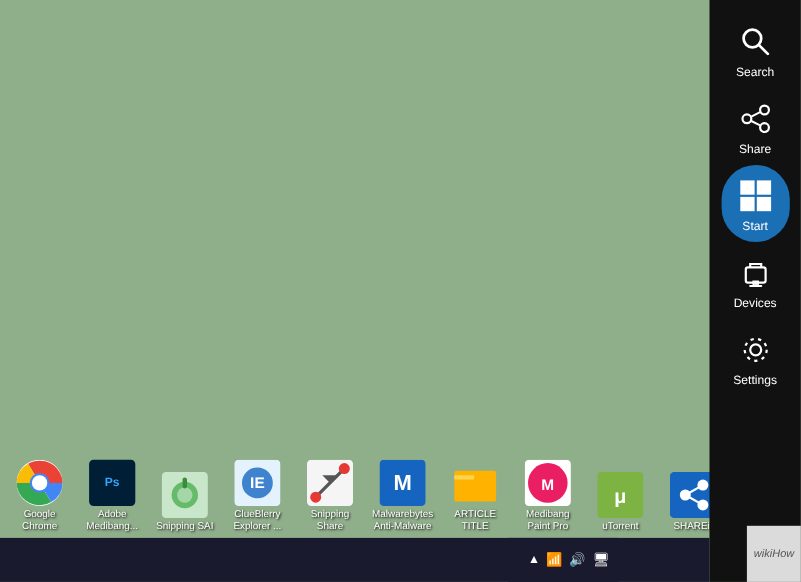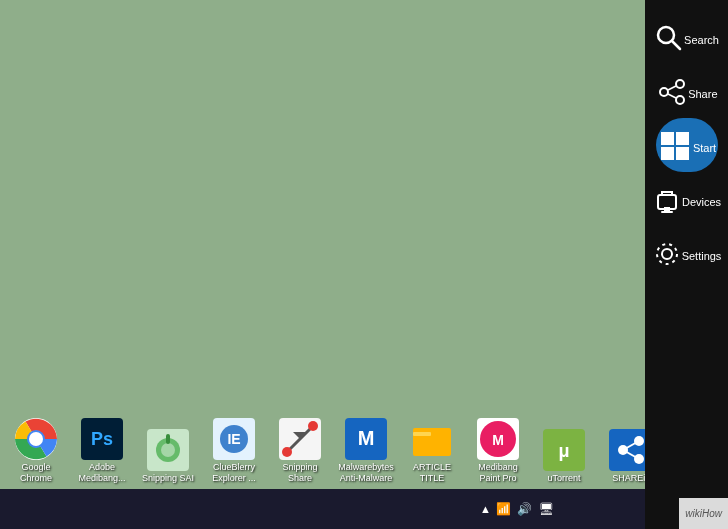--- a/index.html
+++ b/index.html
@@ -101,21 +101,21 @@
       background-color: #111111;
       display: flex;
       flex-direction: column;
       align-items: center;
       padding-top: 10px;
       gap: 0;
     }
 
     .charm-item {
       display: flex;
-      flex-direction: row;
+      flex-direction: column;
       align-items: center;
       justify-content: center;
       width: 62px;
       padding: 10px 0 8px;
       cursor: pointer;
       color: white;
     }
 
     .charm-item.active {
       background-color: #1a6fb5;
@@ -136,21 +136,21 @@
       margin-top: 4px;
       font-weight: 400;
     }
 
     
     #watermark {
       position: absolute;
       bottom: 0;
       right: 0;
       background: rgba(255,255,255,0.85);
-      padding: 10px 6px;
+      padding: 20px 6px;
       font-size: 10px;
       color: #555;
       font-style: italic;
       z-index: 100;
     }
 
     
     .ps-icon {
       background: #001e36;
       color: #31a8ff;
@@ -187,21 +187,21 @@
           <path d="M21 21 L0 21 A21 21 0 0 0 31.5 38.4 Z" fill="#34A853"></path>
           <path d="M21 21 L31.5 38.4 A21 21 0 0 0 42 21 Z" fill="#4285F4"></path>
           <circle cx="21" cy="21" r="9" fill="#4285F4"></circle>
           <circle cx="21" cy="21" r="7" fill="white"></circle>
         </svg>
       </div>
       <span class="icon-label">Google Chrome</span>
     </div>
 
     <div class="desktop-icon">
-      <div class="icon-img ps-icon" style="background:#001e36; border-radius:4px; width:42px; height:42px; display:flex; align-items:center; justify-content:center; color:#31a8ff; font-weight:bold; font-size:18px;">Ps</div>
+      <div class="icon-img ps-icon" style="background:#001e36; border-radius:4px; width:42px; height:42px; display:flex; align-items:center; justify-content:center; color:#31a8ff; font-weight:bold; font-size:11px;">Ps</div>
       <span class="icon-label">Adobe Medibang...</span>
     </div>
 
     <div class="desktop-icon">
       <div class="icon-img" style="width:42px;height:42px;">
         <svg width="42" height="42" viewBox="0 0 42 42">
           <rect width="42" height="42" rx="4" fill="#c8e6c9"></rect>
           <circle cx="21" cy="21" r="12" fill="#66bb6a"></circle>
           <circle cx="21" cy="21" r="7" fill="#a5d6a7"></circle>
           <rect x="19" y="5" width="4" height="10" rx="2" fill="#388e3c"></rect>

